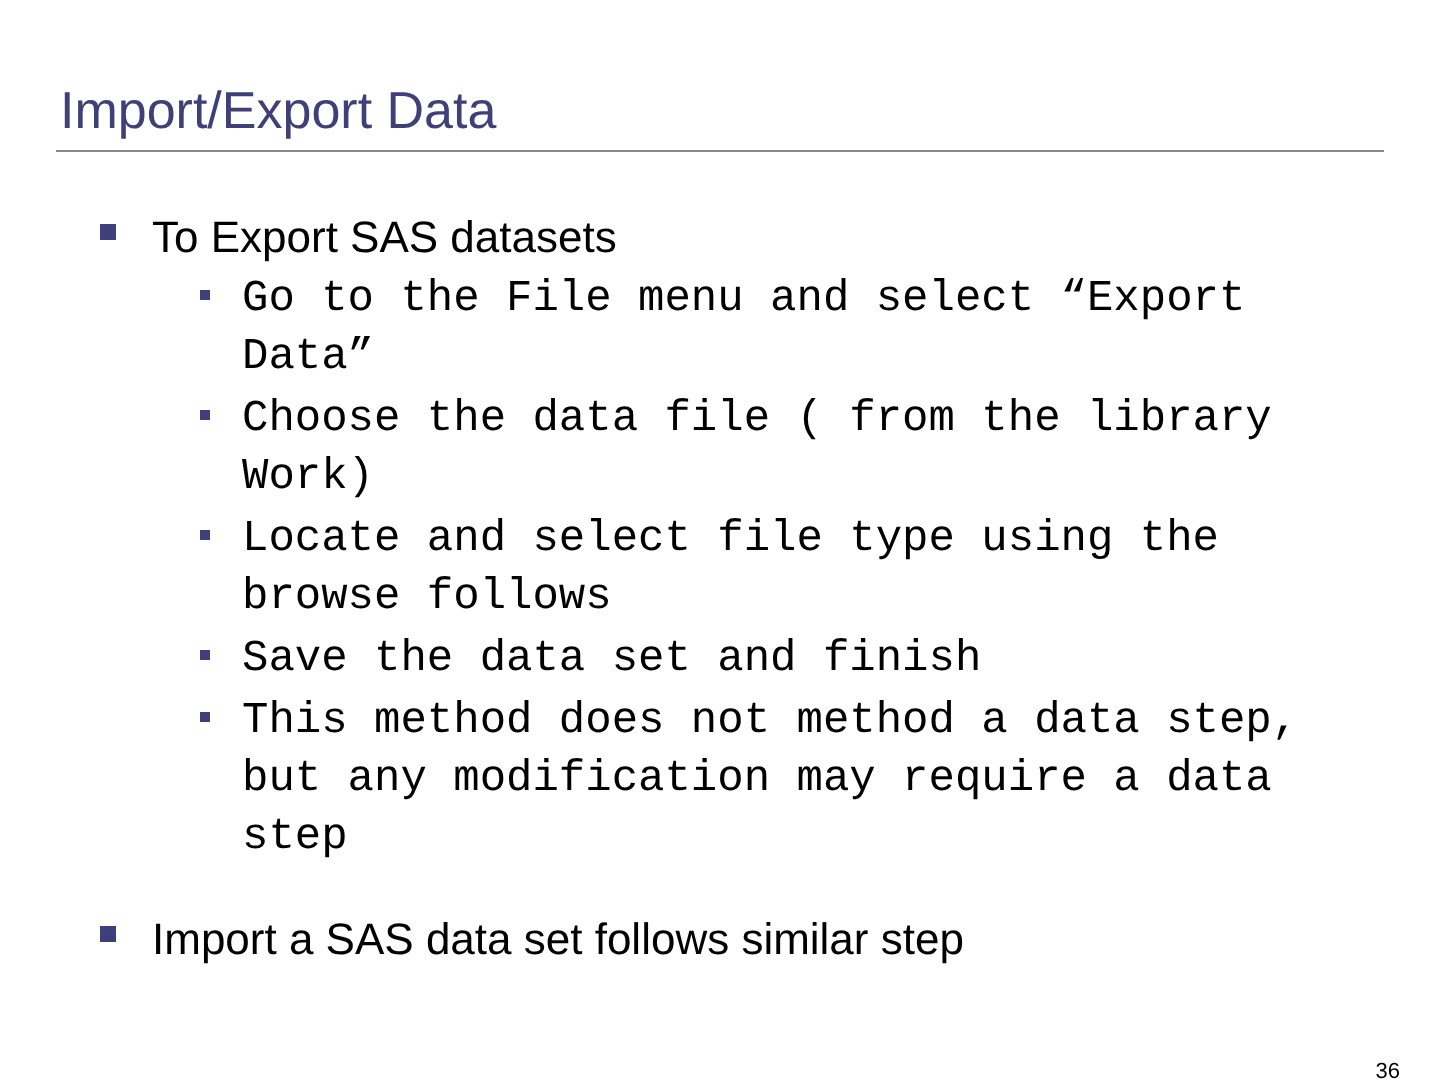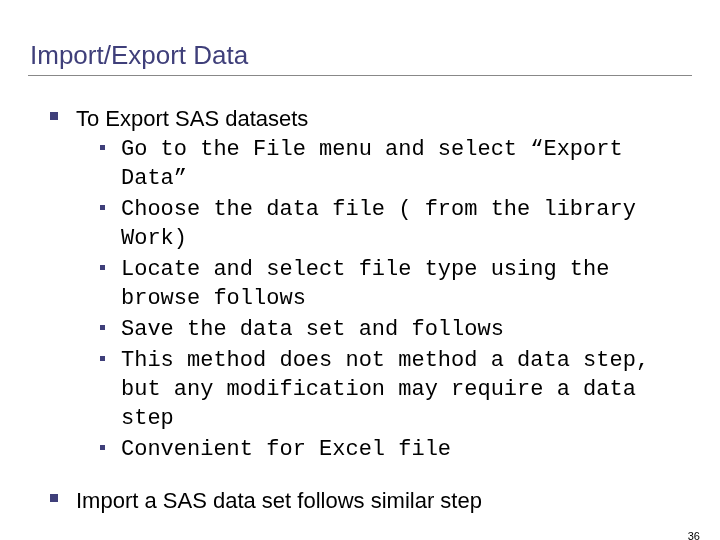--- a/index.html
+++ b/index.html
@@ -100,29 +100,25 @@
     <div class="l2">
       <div class="bullet2"></div>
       <div class="txt">Choose the data file ( from the library Work)</div>
     </div>
     <div class="l2">
       <div class="bullet2"></div>
       <div class="txt">Locate and select file type using the browse follows</div>
     </div>
     <div class="l2">
       <div class="bullet2"></div>
-      <div class="txt">Save the data set and follows</div>
+      <div class="txt">Save the data set and finish</div>
     </div>
     <div class="l2">
       <div class="bullet2"></div>
       <div class="txt">This method does not method a data step, but any modification may require a data step</div>
-    </div>
-    <div class="l2">
-      <div class="bullet2"></div>
-      <div class="txt">Convenient for Excel file</div>
     </div>
 
     <div class="gap"></div>
 
     <div class="l1">
       <div class="bullet1"></div>
       <div class="txt">Import a SAS data set follows similar step</div>
     </div>
 
   </div>

